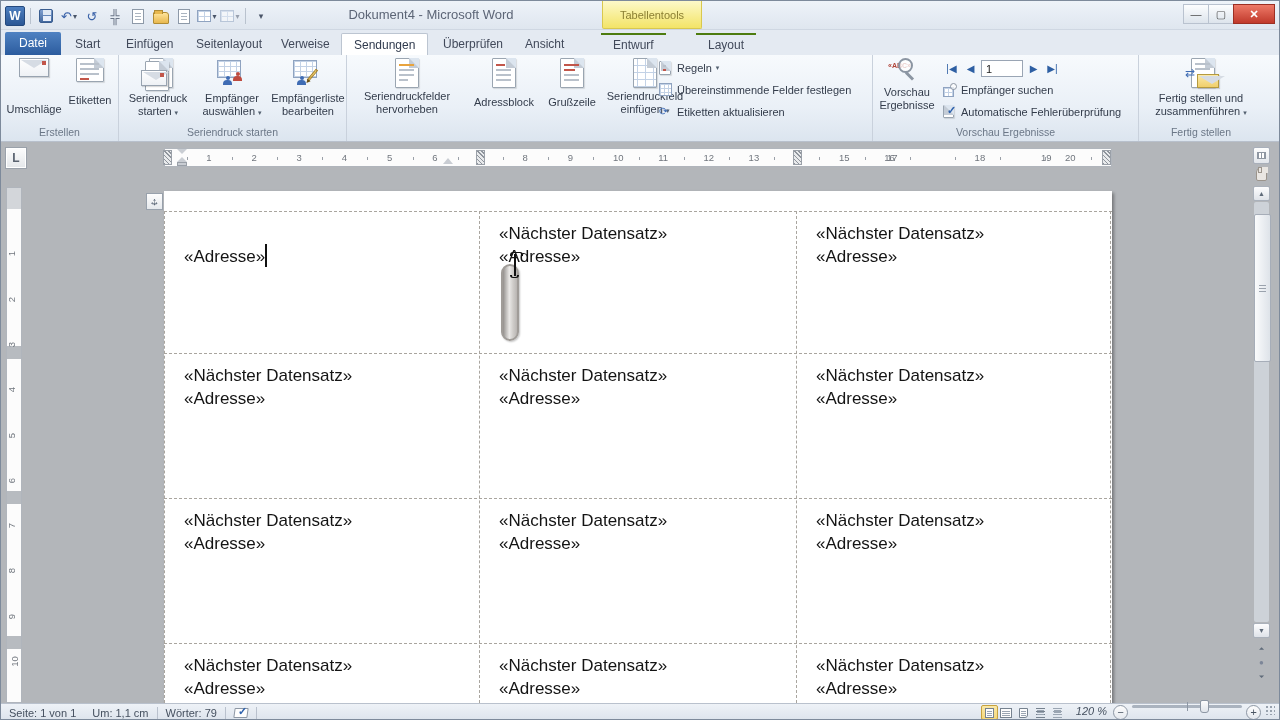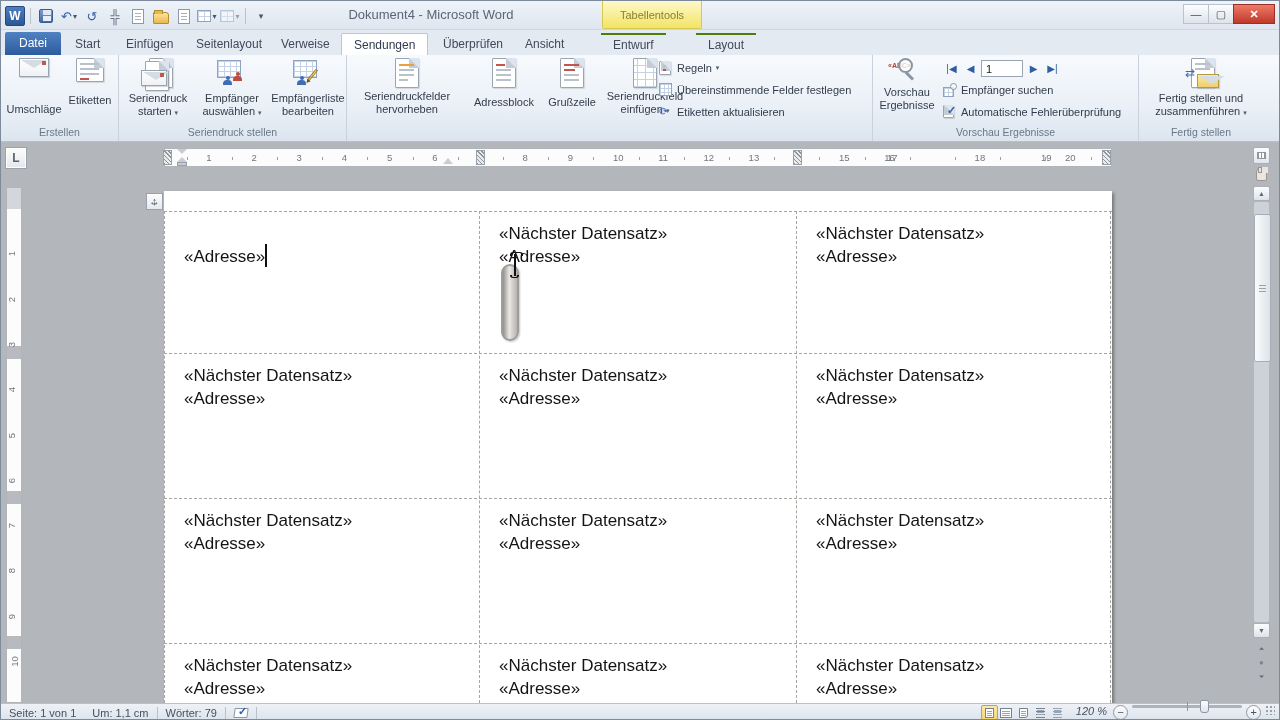--- a/index.html
+++ b/index.html
@@ -267,21 +267,21 @@
       </div>
       <div class="bigbtn" style="left:151px; width:76px;">
         <div style="position:relative;width:34px;height:32px;">
           <div class="gridtbl" style="position:absolute;left:2px;top:2px;width:24px;height:18px;"></div>
           <div class="person" style="position:absolute;left:6px;top:18px;"></div>
           <div class="pencil" style="left:20px;top:10px;"></div>
         </div>
         <div class="lbl"><span>Empfängerliste</span><br>
           <span>bearbeiten</span></div>
       </div>
-      <div class="grp-label">Seriendruck stellen</div>
+      <div class="grp-label">Seriendruck starten</div>
     </div>
 
     <div class="group" style="left:346px; width:526px;">
       <div class="bigbtn" style="left:4px; width:112px;">
         <div class="doc">
           <div class="l orange" style="top:5px;"></div>
             <div class="l" style="top:10px;"></div>
             <div class="l" style="top:15px;"></div>
             <div class="l" style="top:20px;right:10px;"></div>
         </div>

